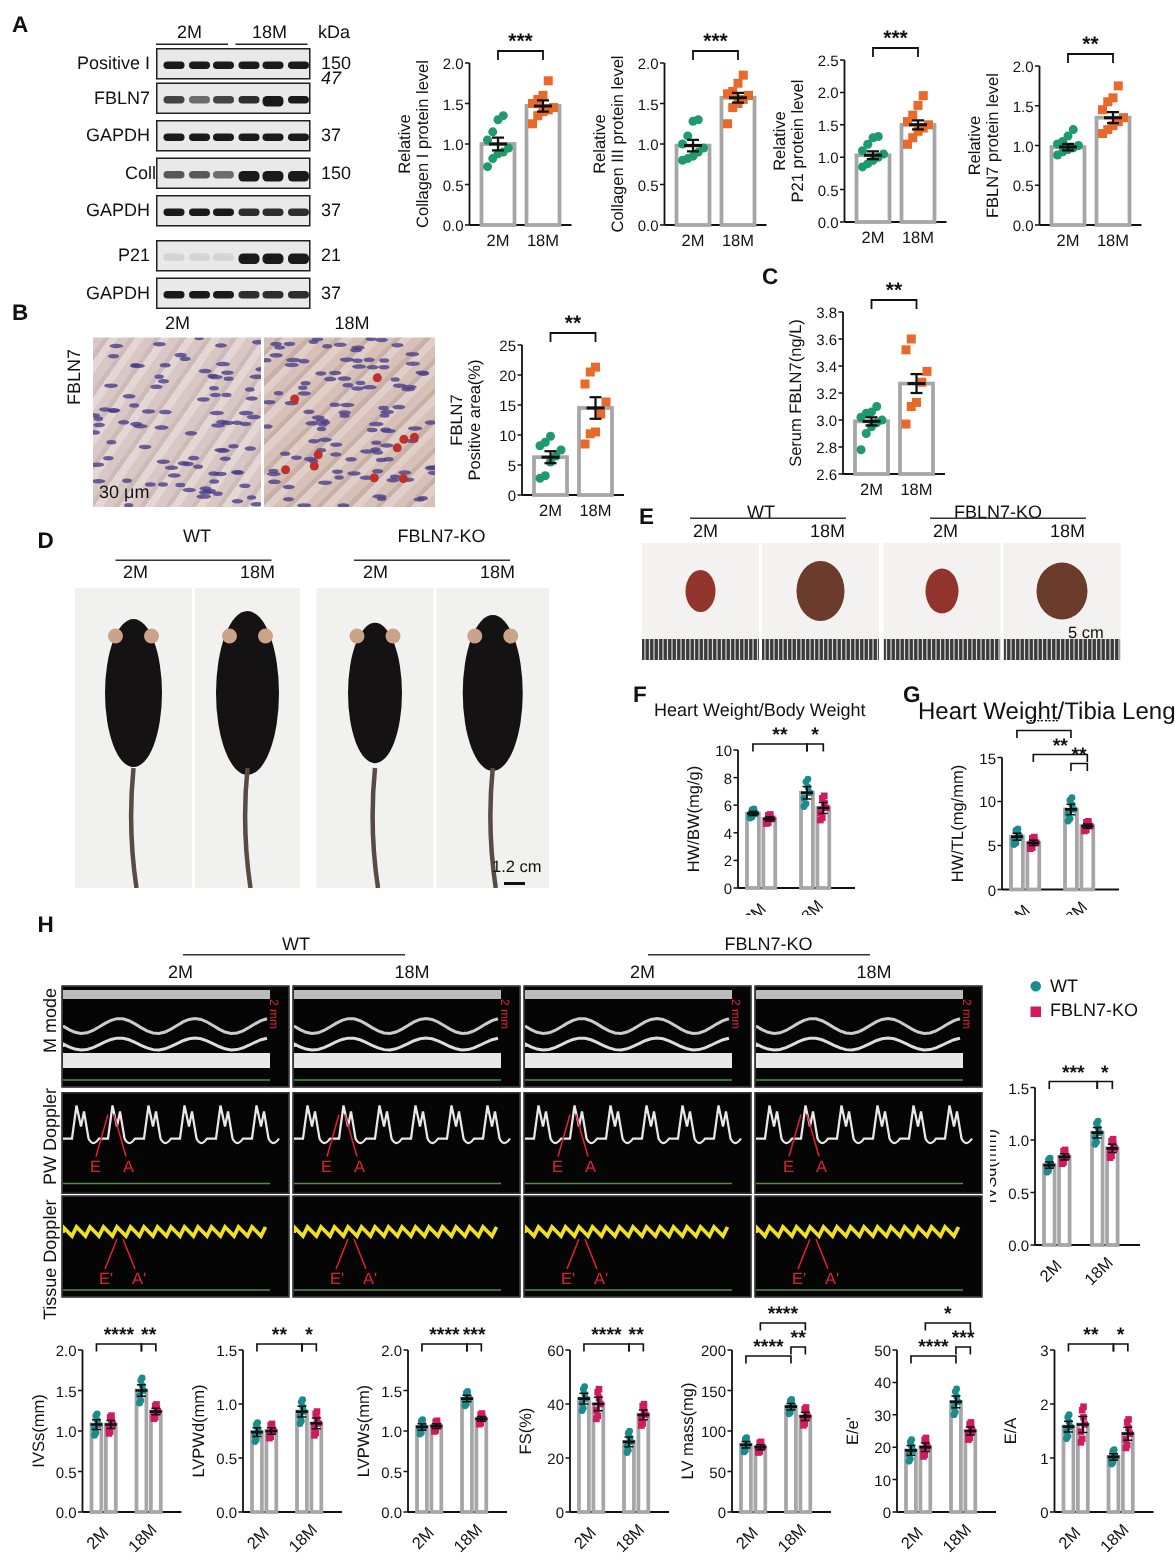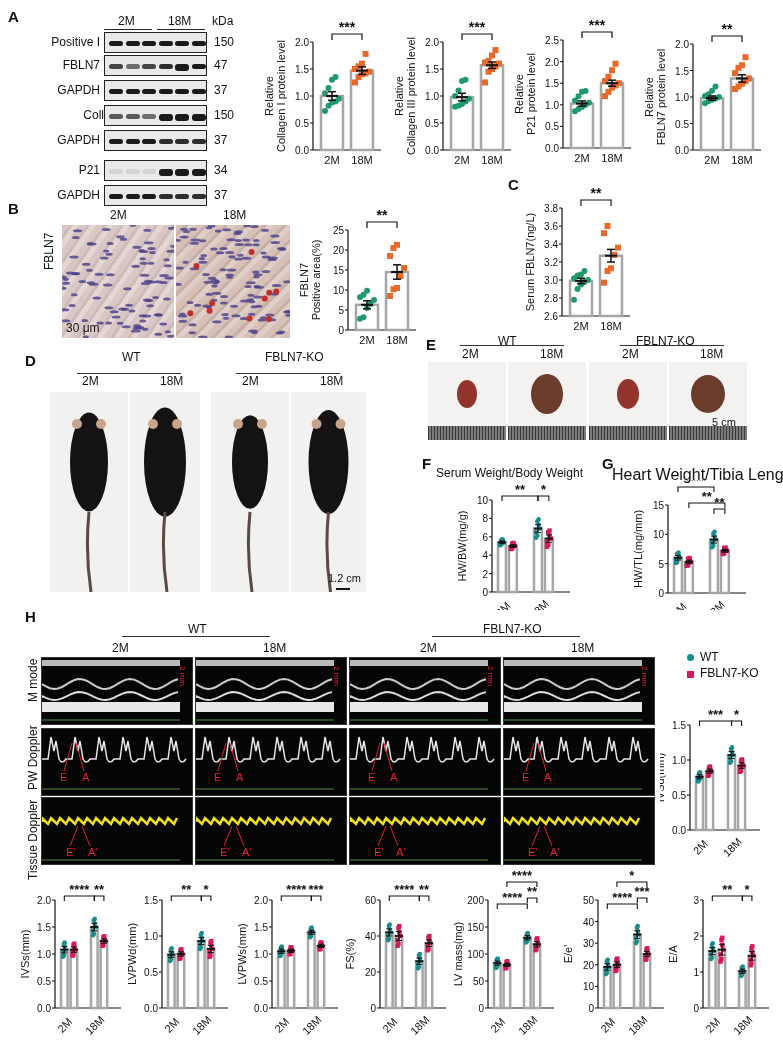--- a/index.html
+++ b/index.html
@@ -37,21 +37,21 @@
     <div class="txt" style="left: 214px; top: 35px;">150</div>
     <div class="txt" style="left: 0px; width: 100px; text-align: right; top: 58px;">FBLN7</div>
     <div class="blot" style="top: 55px; height: 21px;">
       <div class="band" style="left: 4px; width: 14px; top: 8px; opacity: 0.8; height: 5px;"></div>
       <div class="band" style="left: 20.5px; width: 14px; top: 8px; opacity: 0.6; height: 5px;"></div>
       <div class="band" style="left: 37px; width: 14px; top: 8px; opacity: 0.8; height: 5px;"></div>
       <div class="band" style="left: 53.5px; width: 14px; top: 8px; opacity: 0.9; height: 5px;"></div>
       <div class="band" style="left: 70px; width: 14px; top: 8px; opacity: 1; height: 7px;"></div>
       <div class="band" style="left: 86.5px; width: 14px; top: 8px; opacity: 1; height: 5px;"></div>
     </div>
-    <div class="txt" style="left: 214px; top: 58px;">47</div>
+    <div class="txt" style="left: 214px; top: 45px; font-style: italic;">47</div>
     <div class="txt" style="left: 0px; width: 100px; text-align: right; top: 83px;">GAPDH</div>
     <div class="blot" style="top: 80px; height: 21px;">
       <div class="band" style="left: 4px; width: 14px; top: 8px; opacity: 1; height: 5px;"></div>
       <div class="band" style="left: 20.5px; width: 14px; top: 8px; opacity: 1; height: 5px;"></div>
       <div class="band" style="left: 37px; width: 14px; top: 8px; opacity: 1; height: 5px;"></div>
       <div class="band" style="left: 53.5px; width: 14px; top: 8px; opacity: 1; height: 5px;"></div>
       <div class="band" style="left: 70px; width: 14px; top: 8px; opacity: 1; height: 5px;"></div>
       <div class="band" style="left: 86.5px; width: 14px; top: 8px; opacity: 1; height: 5px;"></div>
     </div>
     <div class="txt" style="left: 214px; top: 83px;">37</div>
@@ -77,21 +77,21 @@
     <div class="txt" style="left: 214px; top: 133px;">37</div>
     <div class="txt" style="left: 0px; width: 100px; text-align: right; top: 163px;">P21</div>
     <div class="blot" style="top: 160px; height: 21px;">
       <div class="band" style="left: 4px; width: 14px; top: 8px; opacity: 0.1; height: 5px;"></div>
       <div class="band" style="left: 20.5px; width: 14px; top: 8px; opacity: 0.1; height: 5px;"></div>
       <div class="band" style="left: 37px; width: 14px; top: 8px; opacity: 0.1; height: 5px;"></div>
       <div class="band" style="left: 53.5px; width: 14px; top: 8px; opacity: 1; height: 7px;"></div>
       <div class="band" style="left: 70px; width: 14px; top: 8px; opacity: 1; height: 7px;"></div>
       <div class="band" style="left: 86.5px; width: 14px; top: 8px; opacity: 1; height: 7px;"></div>
     </div>
-    <div class="txt" style="left: 214px; top: 163px;">34</div>
+    <div class="txt" style="left: 214px; top: 163px;">21</div>
     <div class="txt" style="left: 0px; width: 100px; text-align: right; top: 188px;">GAPDH</div>
     <div class="blot" style="top: 185px; height: 21px;">
       <div class="band" style="left: 4px; width: 14px; top: 8px; opacity: 1; height: 5px;"></div>
       <div class="band" style="left: 20.5px; width: 14px; top: 8px; opacity: 1; height: 5px;"></div>
       <div class="band" style="left: 37px; width: 14px; top: 8px; opacity: 1; height: 5px;"></div>
       <div class="band" style="left: 53.5px; width: 14px; top: 8px; opacity: 0.9; height: 5px;"></div>
       <div class="band" style="left: 70px; width: 14px; top: 8px; opacity: 0.9; height: 5px;"></div>
       <div class="band" style="left: 86.5px; width: 14px; top: 8px; opacity: 0.9; height: 5px;"></div>
     </div>
     <div class="txt" style="left: 214px; top: 188px;">37</div>
@@ -786,21 +786,21 @@
         <line x1="65" y1="64" x2="65" y2="78" stroke="#ddd" stroke-width="0.8"></line>
         <line x1="68" y1="64" x2="68" y2="78" stroke="#ddd" stroke-width="0.8"></line>
         <line x1="71" y1="64" x2="71" y2="78" stroke="#ddd" stroke-width="0.8"></line>
         <line x1="74" y1="64" x2="74" y2="78" stroke="#ddd" stroke-width="0.8"></line>
         <line x1="77" y1="64" x2="77" y2="78" stroke="#ddd" stroke-width="0.8"></line>
       </svg></div>
   </div>
 <div class="txt" style="left:712px;top:416px;font-size:11px;">5 cm</div>
 
 <div class="plabel" style="left:422px;top:455px;">F</div>
-<div class="txt" style="left:436px;top:466px;font-size:12px;">Serum Weight/Body Weight</div>
+<div class="txt" style="left:436px;top:466px;font-size:12px;">Heart Weight/Body Weight</div>
 <div class="plabel" style="left:602px;top:455px;">G</div>
 <div class="txt" style="left:612px;top:466px;font-size:16px;">Heart Weight/Tibia Length</div>
 <svg class="abs" style="left:420px;top:480px;" width="363" height="130">
   <g id="chartF">
       <line x1="72" y1="20" x2="72" y2="112" stroke="#111" stroke-width="1.2"></line>
       <line x1="72" y1="112" x2="150" y2="112" stroke="#111" stroke-width="1.2"></line>
       <line x1="69" y1="112" x2="72" y2="112" stroke="#111"></line>
       <text x="68" y="116" font-size="10" fill="#111" text-anchor="end">0</text>
       <line x1="69" y1="93.6" x2="72" y2="93.6" stroke="#111"></line>
       <text x="68" y="97.6" font-size="10" fill="#111" text-anchor="end">2</text>

